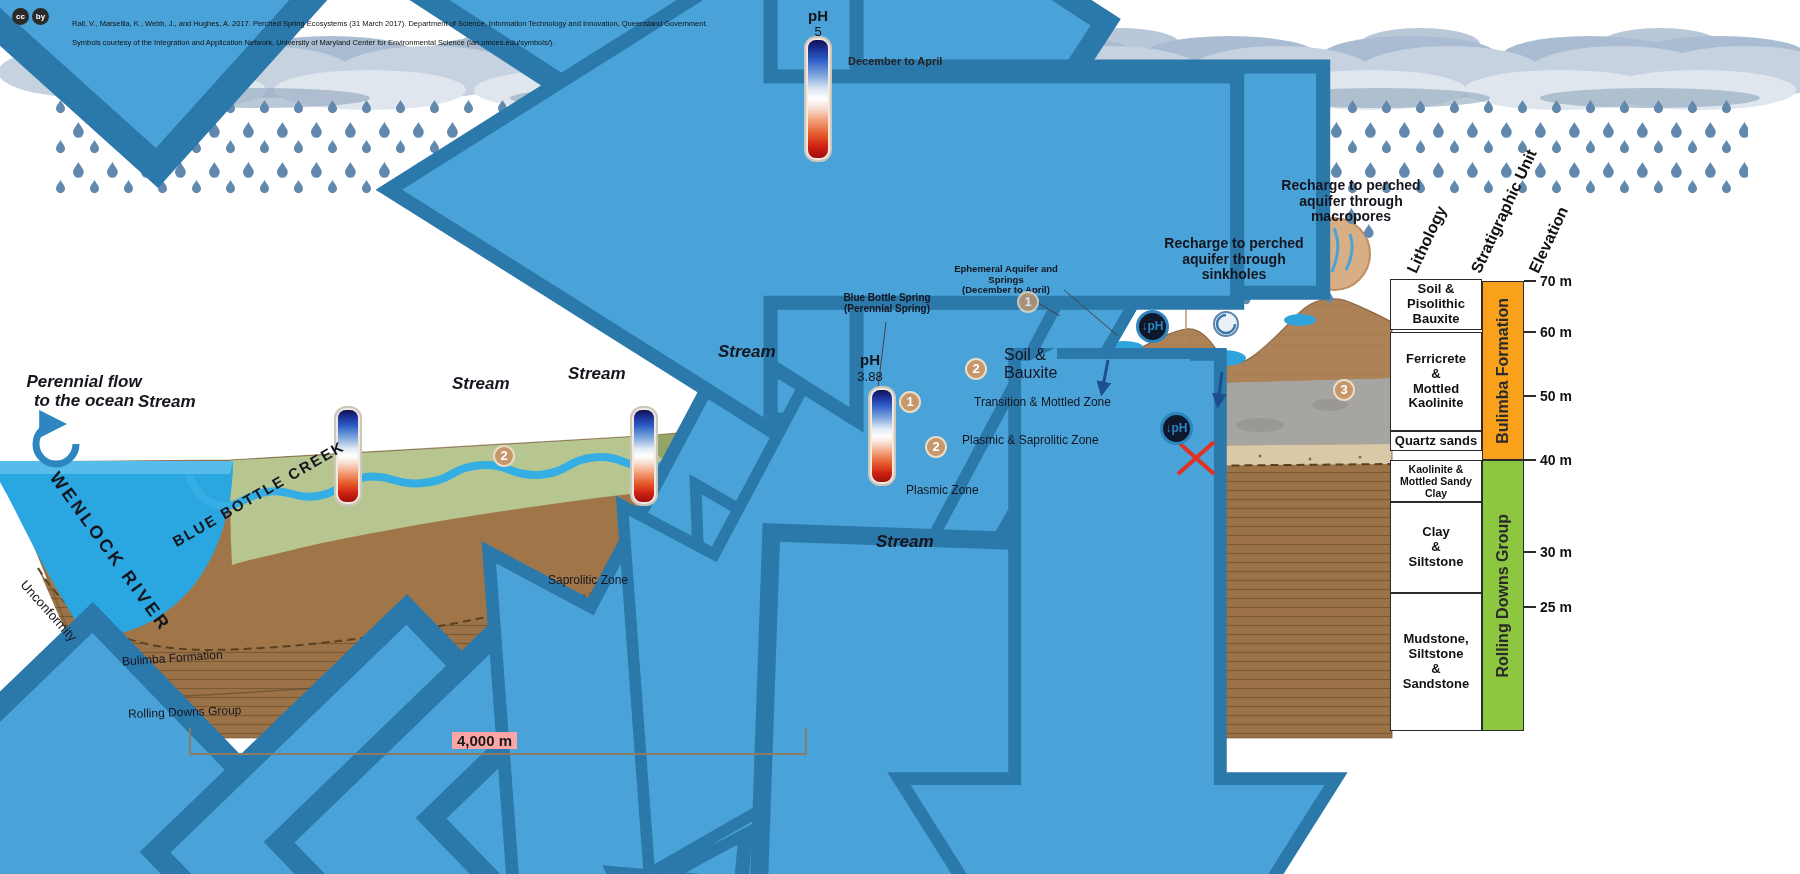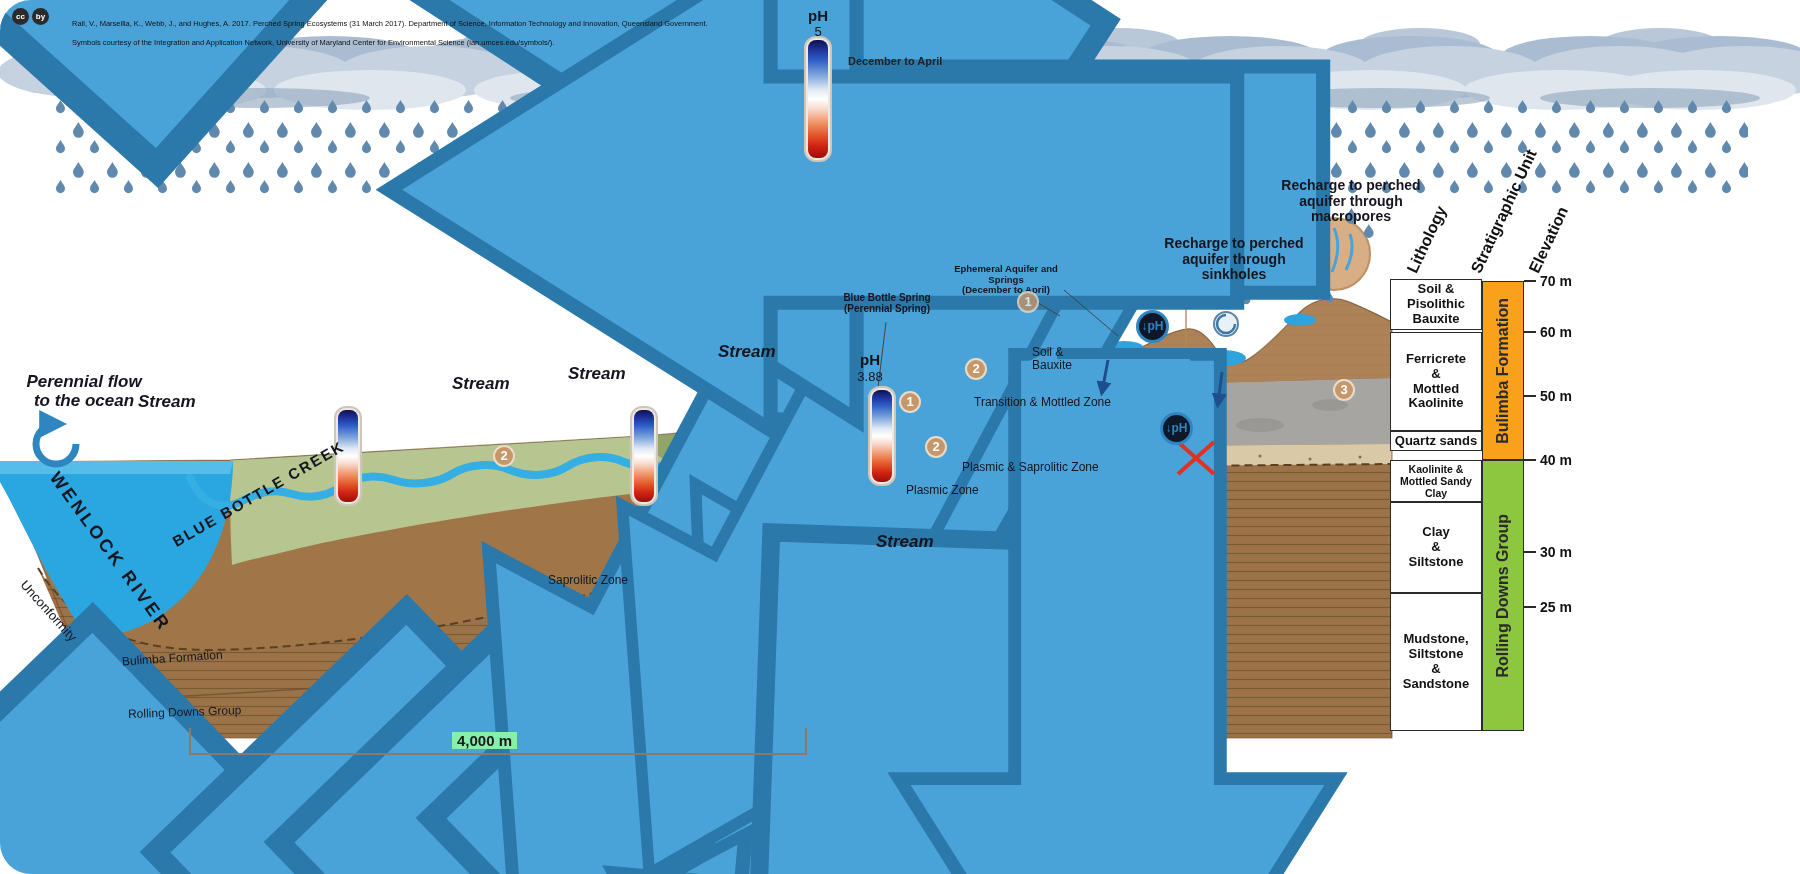--- a/index.html
+++ b/index.html
@@ -1,17 +1,17 @@
 <!DOCTYPE html>
 <html><head>
 <meta charset="utf-8">
 <style>
   html,body{margin:0;padding:0;background:#fff;}
   .stage{position:relative;width:1800px;height:874px;background:#ffffff;overflow:hidden;
-         font-family:"Liberation Sans",sans-serif;color:#1a1a1a;border-radius:31px;}
+         font-family:"Liberation Sans",sans-serif;color:#1a1a1a;}
   svg.art{position:absolute;left:0;top:0;}
   .lbl{position:absolute;white-space:pre-line;color:#15151f;line-height:1.12;}
   .b{font-weight:bold;} .i{font-style:italic;} .c{text-align:center;}
   .tiny{font-size:7.5px;line-height:1.3;color:#111;}
   .badges{position:absolute;left:12px;top:8px;display:flex;gap:3px;}
   .badges span{width:17px;height:17px;border-radius:50%;background:#2b2b2b;color:#fff;
                font:bold 8px/17px "Liberation Sans",sans-serif;text-align:center;display:block;}
   .marker{position:absolute;width:22px;height:22px;border-radius:50%;background:#c5976b;
           border:2px solid #ecdcc6;box-sizing:border-box;color:#fff;
           font:bold 13px/18px "Liberation Sans",sans-serif;text-align:center;}
@@ -24,21 +24,21 @@
         text-align:center;font:bold 13px/1.15 "Liberation Sans",sans-serif;white-space:pre-line;color:#111;}
   .cell.small{font-size:10.5px;}
   .unit{position:absolute;left:1482px;width:42px;border:1px solid #2b2b2b;box-sizing:border-box;
         display:flex;align-items:center;justify-content:center;}
   .unit span{writing-mode:vertical-rl;transform:rotate(180deg);
              font:bold 16px "Liberation Sans",sans-serif;color:#2b2b2b;white-space:nowrap;}
   .tick{position:absolute;left:1524px;width:12px;height:2px;background:#2b2b2b;}
   .elev{position:absolute;left:1540px;font:bold 14px "Liberation Sans",sans-serif;color:#111;}
   .colhead{position:absolute;transform-origin:0 100%;transform:rotate(-65deg);
            font:bold 16px "Liberation Sans",sans-serif;white-space:nowrap;color:#111;}
-  .scalelbl{position:absolute;background:#86efac;padding:0 5px;font:bold 15px "Liberation Sans",sans-serif;}
+  .scalelbl{position:absolute;background:#fca5a5;padding:0 5px;font:bold 15px "Liberation Sans",sans-serif;}
 </style>
 </head>
 <body>
 
 <div class="stage">
 
 <svg class="art" width="1800" height="874" viewBox="0 0 1800 874">
   <defs>
     <linearGradient id="phGrad" x1="0" y1="0" x2="0" y2="1">
       <stop offset="0" stop-color="#10104f"></stop>
@@ -324,23 +324,23 @@
 <div class="lbl b i" style="left:876px;top:532px;font-size:17px;">Stream</div>
 
 <div class="lbl b" style="left:62px;top:468px;font-size:18px;letter-spacing:3px;transform:rotate(54deg);transform-origin:0 0;white-space:nowrap;">WENLOCK RIVER</div>
 <div class="lbl b" style="left:170px;top:536px;font-size:15px;letter-spacing:2px;transform:rotate(-30deg);transform-origin:0 0;white-space:nowrap;">BLUE BOTTLE CREEK</div>
 
 <div class="lbl" style="left:28px;top:578px;font-size:13px;transform:rotate(48deg);transform-origin:0 0;white-space:nowrap;">Unconformity</div>
 <div class="lbl" style="left:122px;top:652px;font-size:12px;transform:rotate(-4deg);">Bulimba Formation</div>
 <div class="lbl" style="left:128px;top:706px;font-size:12px;transform:rotate(-2deg);">Rolling Downs Group</div>
 <div class="lbl" style="left:548px;top:574px;font-size:12px;">Saprolitic Zone</div>
 <div class="lbl" style="left:906px;top:484px;font-size:12px;">Plasmic Zone</div>
-<div class="lbl" style="left:962px;top:461px;font-size:12px;">Plasmic &amp; Saprolitic Zone</div>
+<div class="lbl" style="left:962px;top:434px;font-size:12px;">Plasmic &amp; Saprolitic Zone</div>
 <div class="lbl" style="left:974px;top:396px;font-size:12px;">Transition &amp; Mottled Zone</div>
-<div class="lbl" style="left:1032px;top:346px;font-size:12px;">Soil &amp;
+<div class="lbl" style="left:1004px;top:346px;font-size:16px;">Soil &amp;
 Bauxite</div>
 
 <div class="lbl b c" style="left:832px;top:292px;width:110px;font-size:10px;">Blue Bottle Spring
 (Perennial Spring)</div>
 <div class="lbl b c" style="left:944px;top:264px;width:124px;font-size:9.5px;">Ephemeral Aquifer and Springs
 (December to April)</div>
 
 <div class="lbl b c" style="left:1158px;top:236px;width:152px;font-size:14px;">Recharge to perched
 aquifer through
 sinkholes</div>

